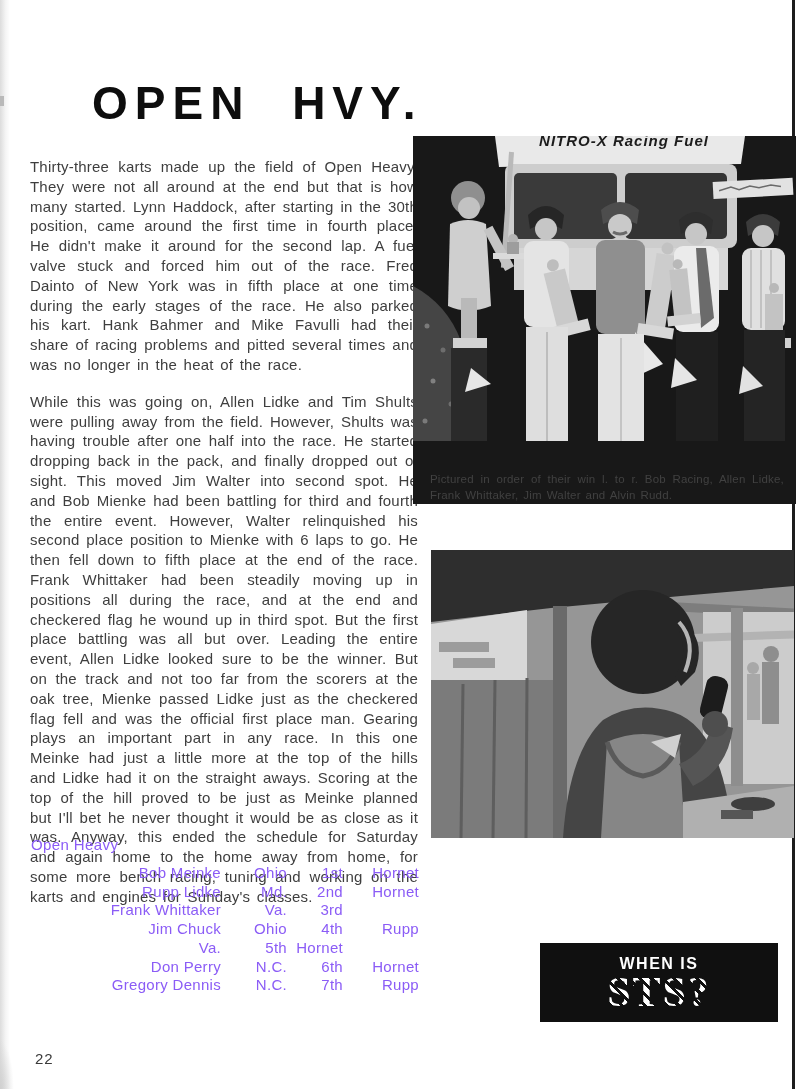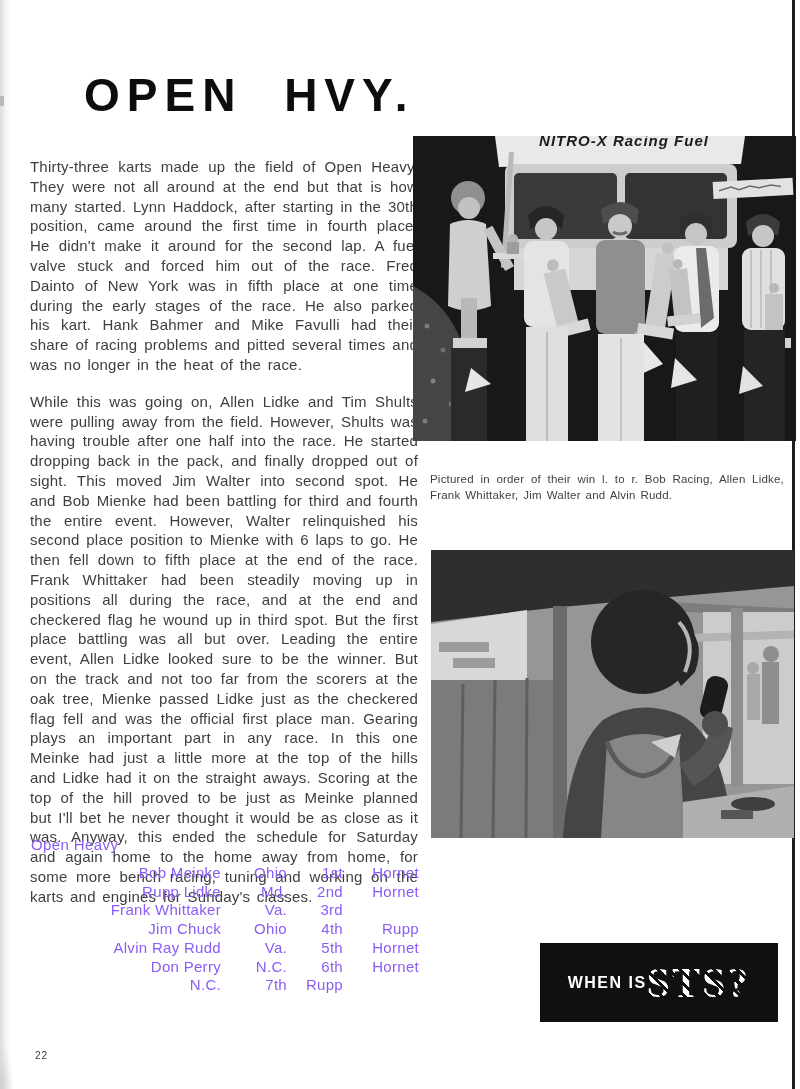--- a/index.html
+++ b/index.html
@@ -6,52 +6,52 @@
   .page{position:relative;width:800px;height:1089px;background:#ffffff;overflow:hidden;
         font-family:"Liberation Sans",sans-serif;}
   
   .edge-left{position:absolute;left:0;top:0;width:10px;height:1089px;
              background:linear-gradient(to right,#dcdcdc,#f4f4f4 55%,#ffffff);}
   .edge-left-mark{position:absolute;left:0;top:96px;width:4px;height:10px;background:#b9b9b9;}
   .edge-left-smudge{position:absolute;left:0;top:1040px;width:14px;height:49px;
              background:radial-gradient(ellipse at left bottom,#d0d0d0,rgba(255,255,255,0) 70%);}
   .edge-right{position:absolute;left:792px;top:0;width:3px;height:1089px;background:#1d1d1d;}
 
-  .title{position:absolute;left:84px;top:68px;margin:0;font-size:46px;font-weight:bold;
+  .title{position:absolute;left:84px;top:68px;margin:8px;font-size:46px;font-weight:bold;
          letter-spacing:7px;word-spacing:22px;color:#0d0d0d;text-align:center;}
 
   .col-left{position:absolute;left:30px;top:157px;width:388px;color:#3e3e3e;
             font-size:15px;line-height:19.8px;text-align:justify;letter-spacing:.2px;word-spacing:2.2px;}
   .col-left p{margin:0 0 17px 0;}
 
   .results{position:absolute;left:31px;top:836px;width:388px;color:#8b5cf6;font-size:15px;}
   .results-heading{margin-bottom:11px;letter-spacing:.4px;}
   .results-row{display:grid;grid-template-columns:190px 66px 56px 1fr;line-height:18.7px;letter-spacing:.3px;text-align:right;}
 
   .photo{position:absolute;background:#181818;overflow:hidden;}
-  .photo1{left:413px;top:136px;width:383px;height:305px;}
+  .photo1{left:413px;top:136px;width:383px;height:368px;}
   .photo2{left:431px;top:550px;width:363px;height:288px;background:#969696;}
   .photo svg{display:block;}
   .nitrox{position:absolute;left:96px;top:-4px;width:230px;text-align:center;
           color:#1c1c1c;font-weight:bold;font-size:15px;letter-spacing:1px;font-style:italic;white-space:nowrap;}
 
   .caption{position:absolute;width:354px;color:#414141;font-size:11.5px;line-height:15.8px;
            text-align:justify;letter-spacing:.2px;word-spacing:1.5px;}
   .caption1{left:430px;top:472px;}
   .caption2{left:429px;top:858px;}
 
   .ad-box{position:absolute;left:540px;top:943px;width:238px;height:79px;background:#101010;
-          display:flex;align-items:center;justify-content:center;}
+          display:flex;flex-direction:column;align-items:center;justify-content:center;}
   .ad-line1{color:#ffffff;font-weight:bold;font-size:16px;letter-spacing:1.5px;}
   .ad-line2{font-family:"Liberation Serif",serif;font-weight:bold;font-size:42px;line-height:38px;
             letter-spacing:2px;
             background:repeating-linear-gradient(45deg,#ffffff 0px,#ffffff 5px,#101010 5px,#101010 8px);
             -webkit-background-clip:text;background-clip:text;color:transparent;}
 
-  .page-number{position:absolute;left:35px;top:1050px;font-size:10px;color:#3a3a3a;letter-spacing:1px;}
+  .page-number{position:absolute;left:35px;top:1050px;font-size:15px;color:#3a3a3a;letter-spacing:1px;}
 </style>
 </head>
 <body>
 
 <div class="page">
 
   <div class="edge-left"></div>
   <div class="edge-left-mark"></div>
   <div class="edge-left-smudge"></div>
   <div class="edge-right"></div>
@@ -83,32 +83,32 @@
       <span>3rd</span>
       <span></span>
     </div>
     <div class="results-row">
       <span>Jim Chuck</span>
       <span>Ohio</span>
       <span>4th</span>
       <span>Rupp</span>
     </div>
     <div class="results-row">
-      <span>Alvin Ray Rudd</span>
       <span>Va.</span>
       <span>5th</span>
       <span>Hornet</span>
     </div>
     <div class="results-row">
       <span>Don Perry</span>
       <span>N.C.</span>
       <span>6th</span>
       <span>Hornet</span>
     </div>
     <div class="results-row">
+      <span>Gregory Dennis</span>
       <span>N.C.</span>
       <span>7th</span>
       <span>Rupp</span>
     </div>
   </div>
 
   <div class="photo photo1">
     <svg width="383" height="305" viewBox="0 0 383 305">
       <rect width="383" height="305" fill="#181818"></rect>
 

